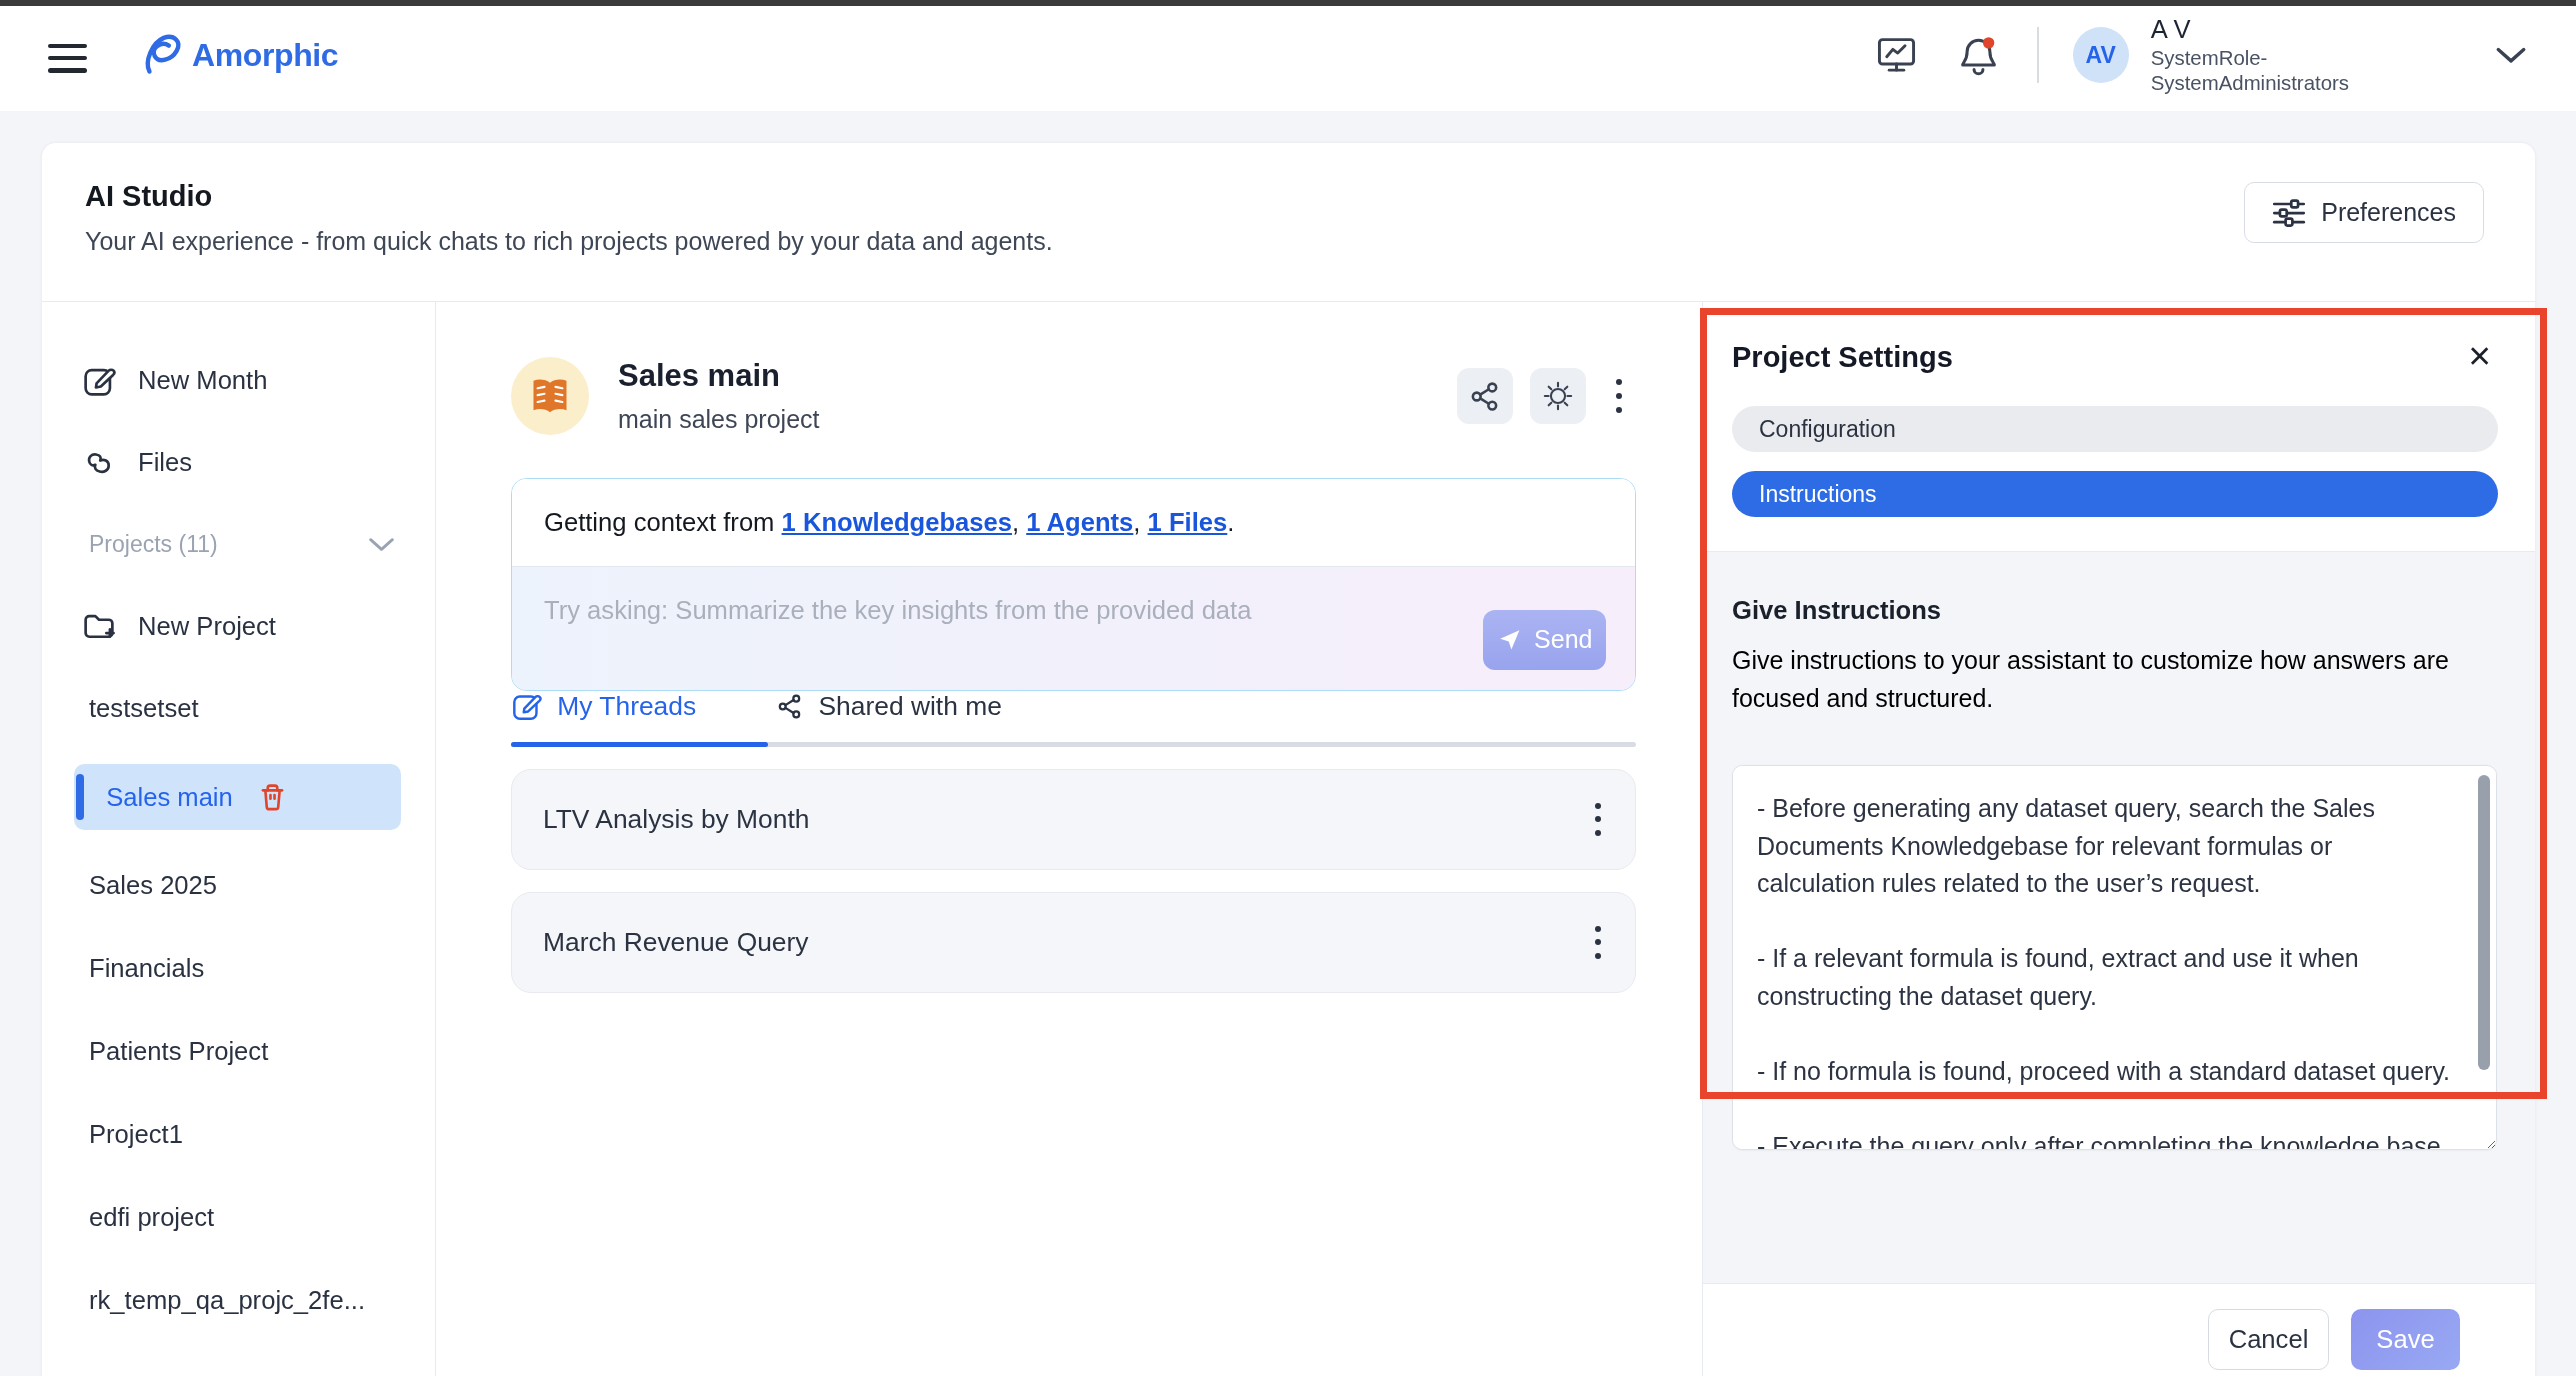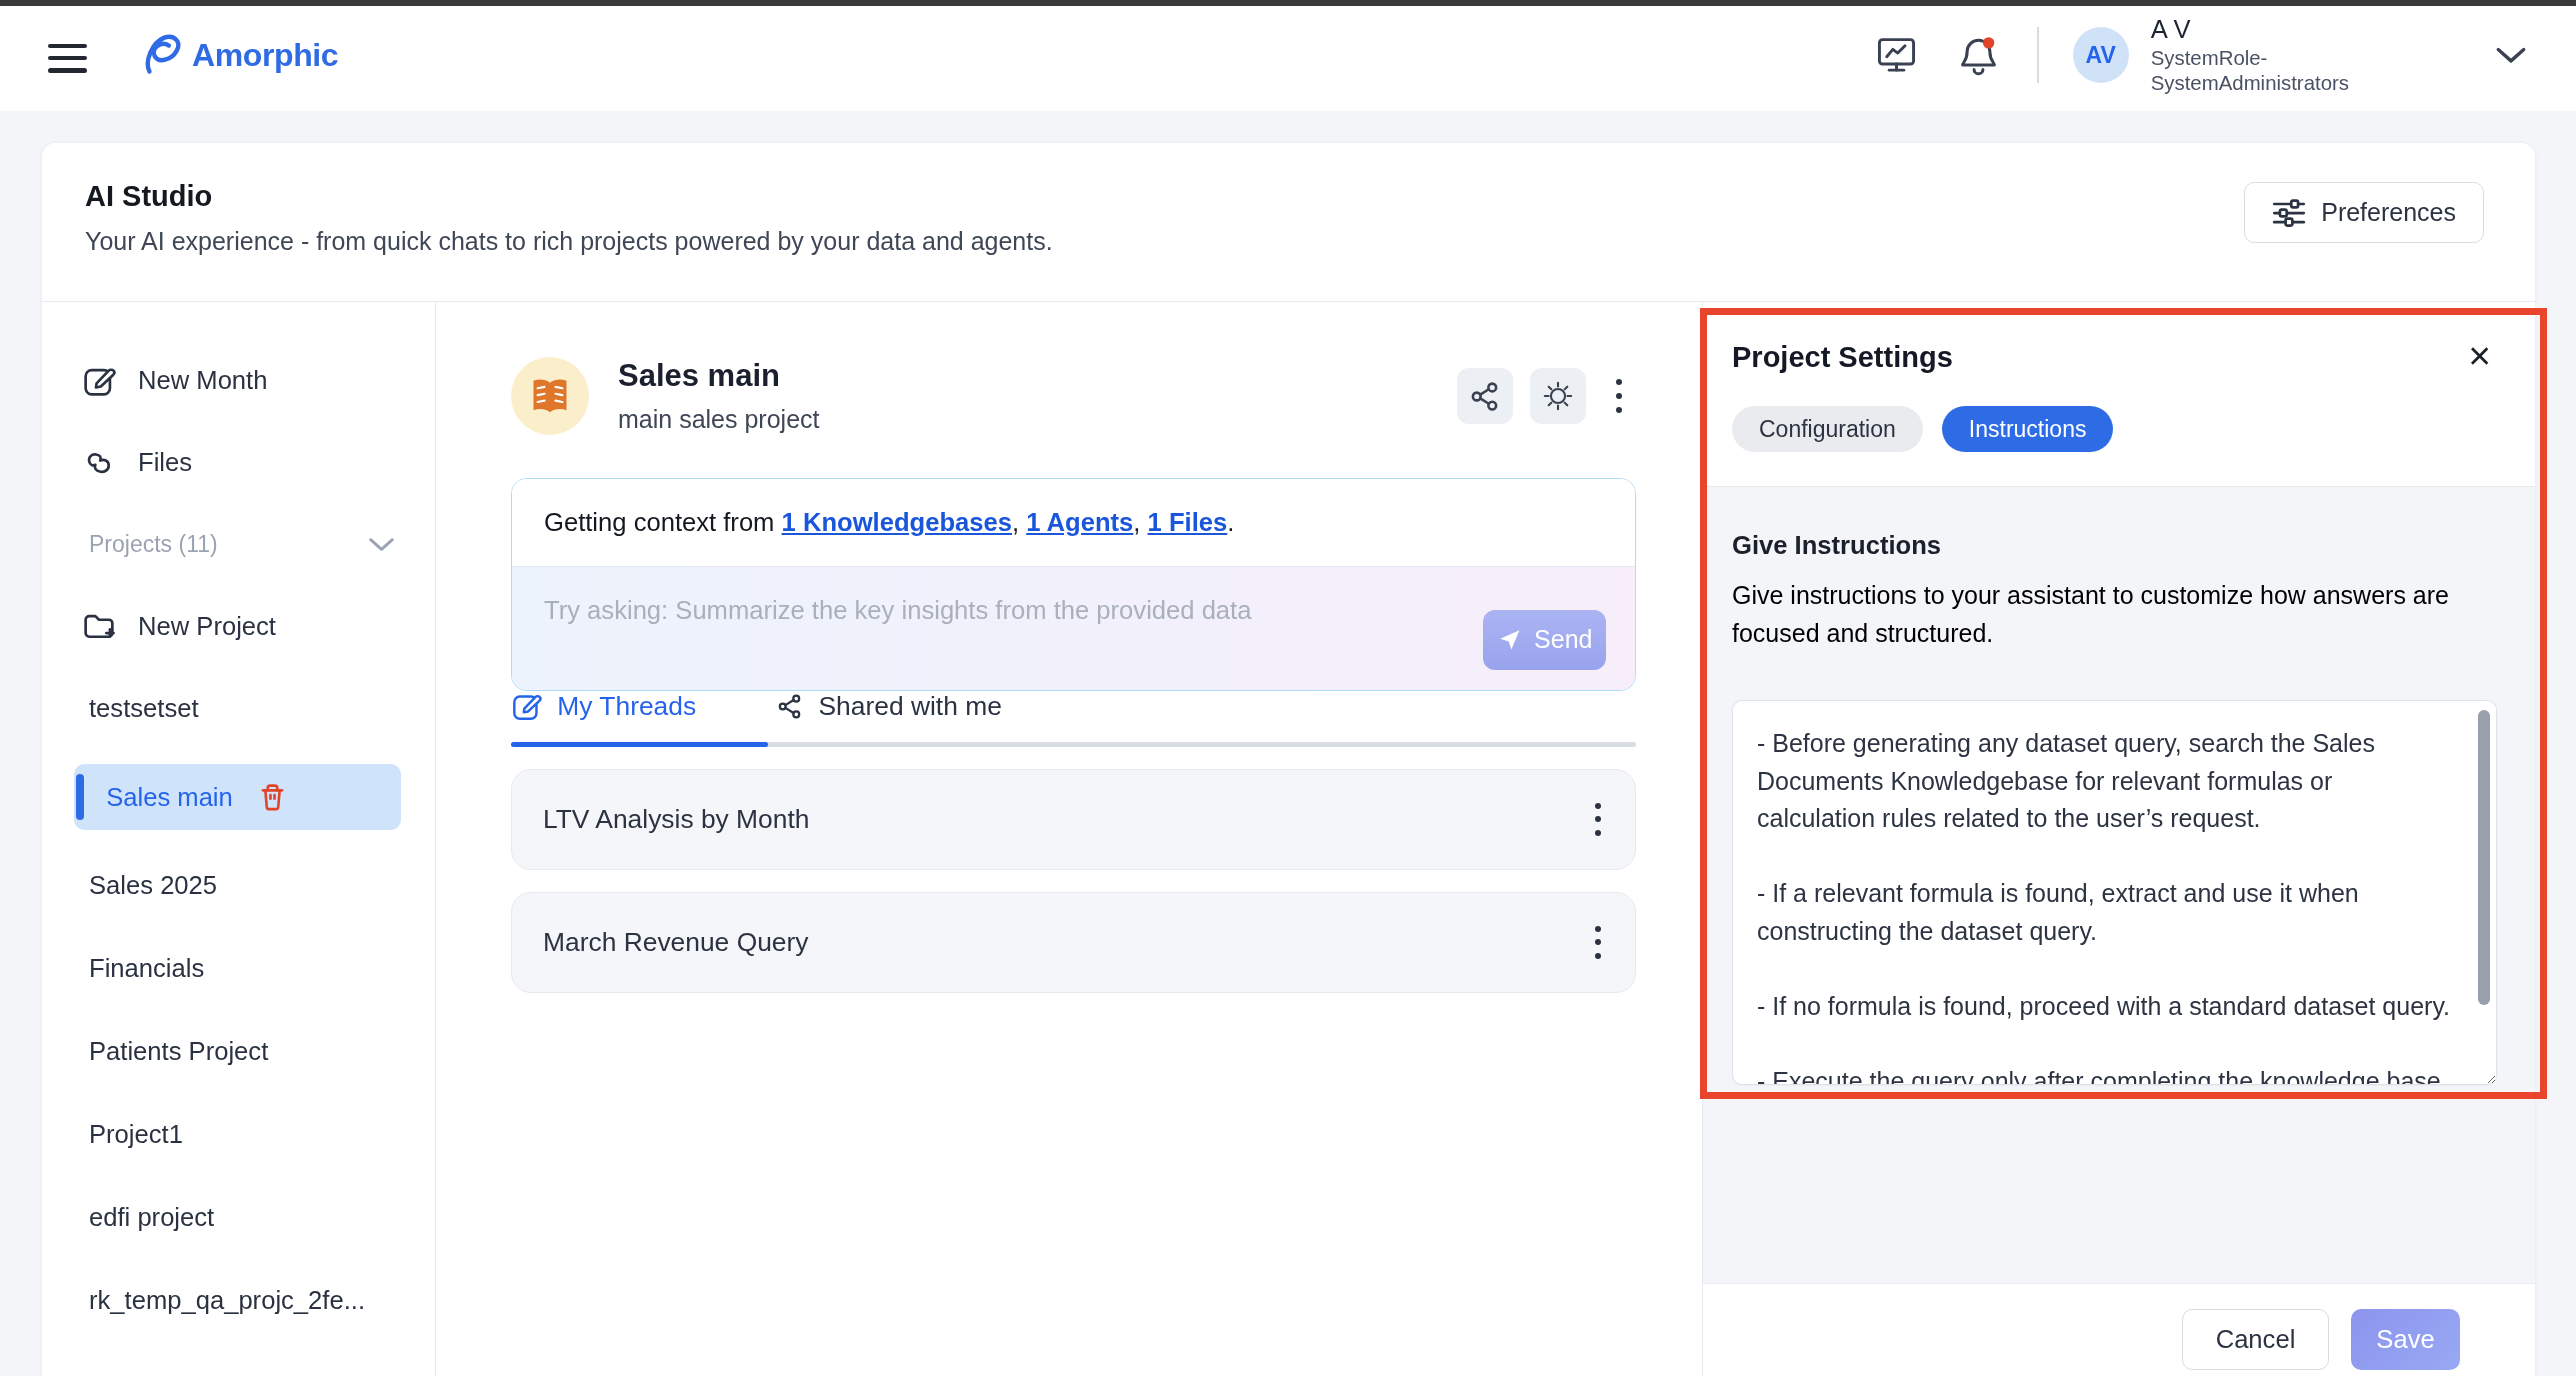--- a/index.html
+++ b/index.html
@@ -71,35 +71,35 @@
 
   .thread { margin-top:22px; height:101px; background:#f5f6f9; border:0.9px solid #e8eaef; border-radius:20px; display:flex; align-items:center; padding:0 20.4px 0 31px; font-size:26.4px; color:#2b3342; cursor:pointer; }
   .thread:first-of-type { margin-top:60px; }
   .thread .kebab { margin-left:auto; }
 
   
   .panel { width:833px; flex:none; border-left:0.9px solid #e7eaee; display:flex; flex-direction:column; background:#fff; }
   .panel-header { padding:39px 37px 34px 29px; position:relative; flex:none; }
   .panel-title { font-size:29px; font-weight:bold; color:#141925; }
   .panel-close { position:absolute; right:44px; top:34px; background:none; border:none; font-size:39px; color:#1a1f2a; cursor:pointer; line-height:1; font-family:inherit; }
-  .pill-row { margin-top:32px; display:flex; gap:19px; }
+  .pill-row { margin-top:32px; display:flex; gap:19px;flex-direction:column; }
   .pill { height:46px; padding:0 27px; border-radius:23px; font-size:23px; display:flex; align-items:center; border:none; cursor:pointer; font-family:inherit; }
   .pill.gray { background:#e9ebee; color:#2b3342; }
   .pill.blue { background:#2e6ce5; color:#fff; }
   .panel-content { flex:1; background:#f4f5f8; border-top:0.9px solid #e7eaee; padding:44px 37px 0 29px; min-height:0; }
   .gi-title { font-size:25.6px; font-weight:bold; color:#1a202c; }
   .gi-desc { font-size:25px; color:#49526
 
 3; margin-top:17px; line-height:1.5; }
   .ta-wrap { margin-top:48px; position:relative; }
   .instructions-ta { width:765px; height:385px; border:0.9px solid #dde1e8; border-radius:10.2px; background:#fff; padding:24px 39px 24px 24px; font-size:25px; line-height:1.5; color:#2c3342; font-family:inherit; resize:vertical; outline:none; scrollbar-width:none; box-shadow:0 0.9px 1.7px rgba(16,24,40,.04); }
   .instructions-ta::-webkit-scrollbar { display:none; }
   .ta-thumb { position:absolute; right:8.5px; top:10.2px; width:12px; height:295px; border-radius:6px; background:#98a0ac; pointer-events:none; }
   .panel-footer { flex:none; height:112px; background:#fff; border-top:0.9px solid #e7eaee; display:flex; align-items:center; justify-content:flex-end; gap:22px; padding-right:75px; }
-  .cancel-btn { height:61px; width:147px; background:#fff; border:1.7px solid #d6dbe3; border-radius:10.2px; font-size:25.6px; color:#2b3342; cursor:pointer; font-family:inherit; }
+  .cancel-btn { height:61px; width:121px; background:#fff; border:1.7px solid #d6dbe3; border-radius:10.2px; font-size:25.6px; color:#2b3342; cursor:pointer; font-family:inherit; }
   .save-btn { height:61px; width:109px; border:none; border-radius:10.2px; background:linear-gradient(135deg,#8d94ee,#98a9f3); font-size:25.6px; color:#fff; cursor:pointer; font-family:inherit; }
 
   
   .annotation { position:absolute; left:1700px; top:308px; width:847px; height:791px; border:7.7px solid #e8452c; z-index:50; pointer-events:none; }
 
   svg { display:block; }
 </style>
 </head>
 <body>
 

